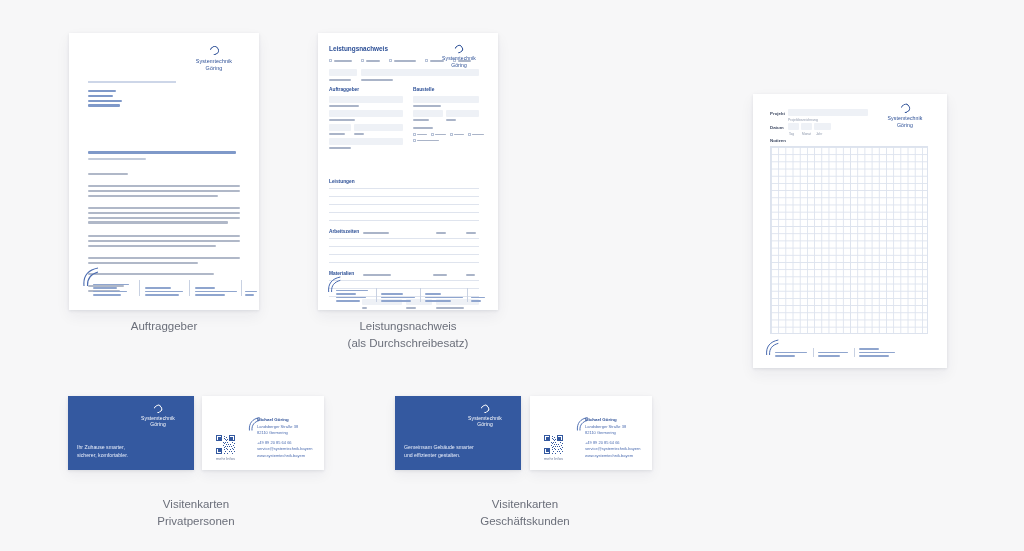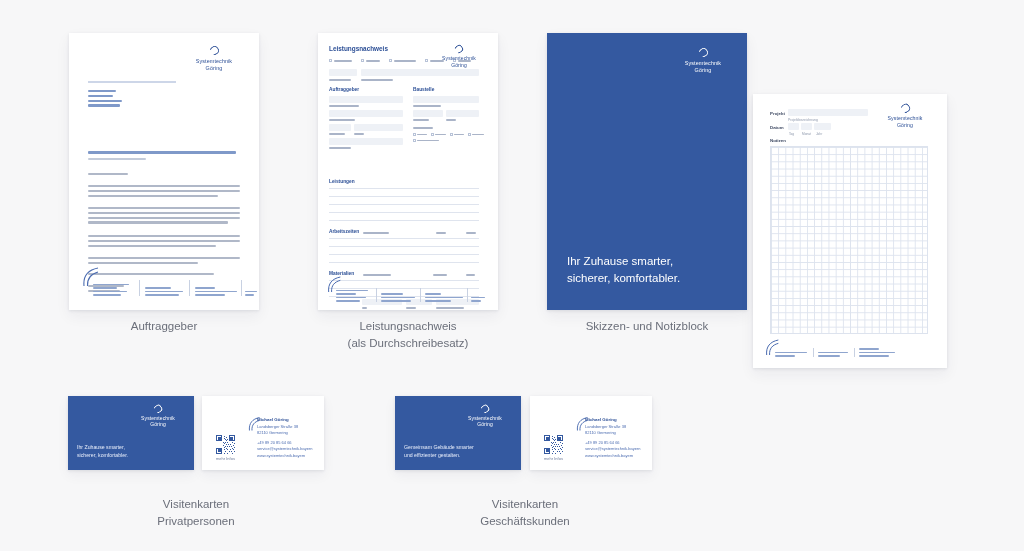--- a/index.html
+++ b/index.html
@@ -299,31 +299,21 @@
     <div class="logo" style="position:absolute; right:10px; top:12px; width:58px;">
       <span class="mark" style="width:8px; height:8px; border-width:1.4px; margin-bottom:2px;"></span>
       <span class="wordmark" style="font-size:5px; line-height:1.35;">Systemtechnik
 Göring</span>
     </div>
   </div>
 
   <div class="caption" style="left:303px; top:318px; width:210px;">Leistungsnachweis
 (als Durchschreibesatz)</div>
 
-  <div class="sheet sheet-blue" style="left:547px; top:33px; width:200px; height:277px;">
-    <div class="logo light" style="position:absolute; right:12px; top:15px; width:64px;">
-      <span class="mark" style="width:9px; height:9px; border-width:1.6px; margin-bottom:3px;"></span>
-      <span class="wordmark" style="font-size:5.4px; line-height:1.35;">Systemtechnik
-Göring</span>
-    </div>
-    <div style="position:absolute; left:20px; bottom:24px; color:#ffffff; font-size:11.5px; line-height:1.42; white-space:pre-line;">Ihr Zuhause smarter,
-sicherer, komfortabler.</div>
-  </div>
-
-  <div class="caption" style="left:547px; top:318px; width:200px;">Skizzen- und Notizblock</div>
+
 
   <div class="sheet" style="left:753px; top:94px; width:194px; height:274px;">
 
     <div class="logo" style="position:absolute; right:12px; top:10px; width:60px;">
       <span class="mark" style="width:8.5px; height:8.5px; border-width:1.5px; margin-bottom:2.5px;"></span>
       <span class="wordmark" style="font-size:5.2px; line-height:1.35;">Systemtechnik
 Göring</span>
     </div>
 
     <div class="lbl" style="left:17px; top:17px; font-size:4.4px; font-weight:bold;">Projekt</div>

